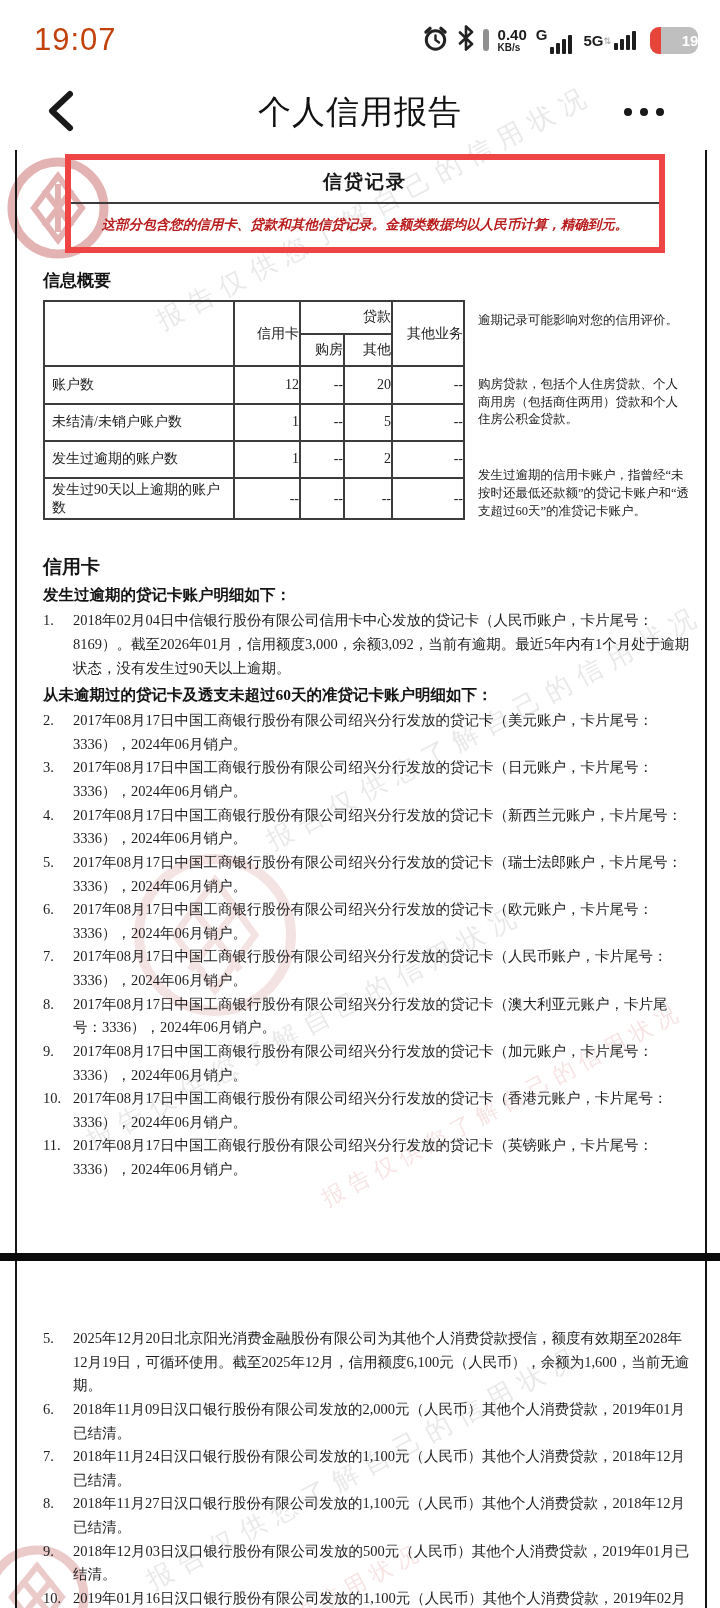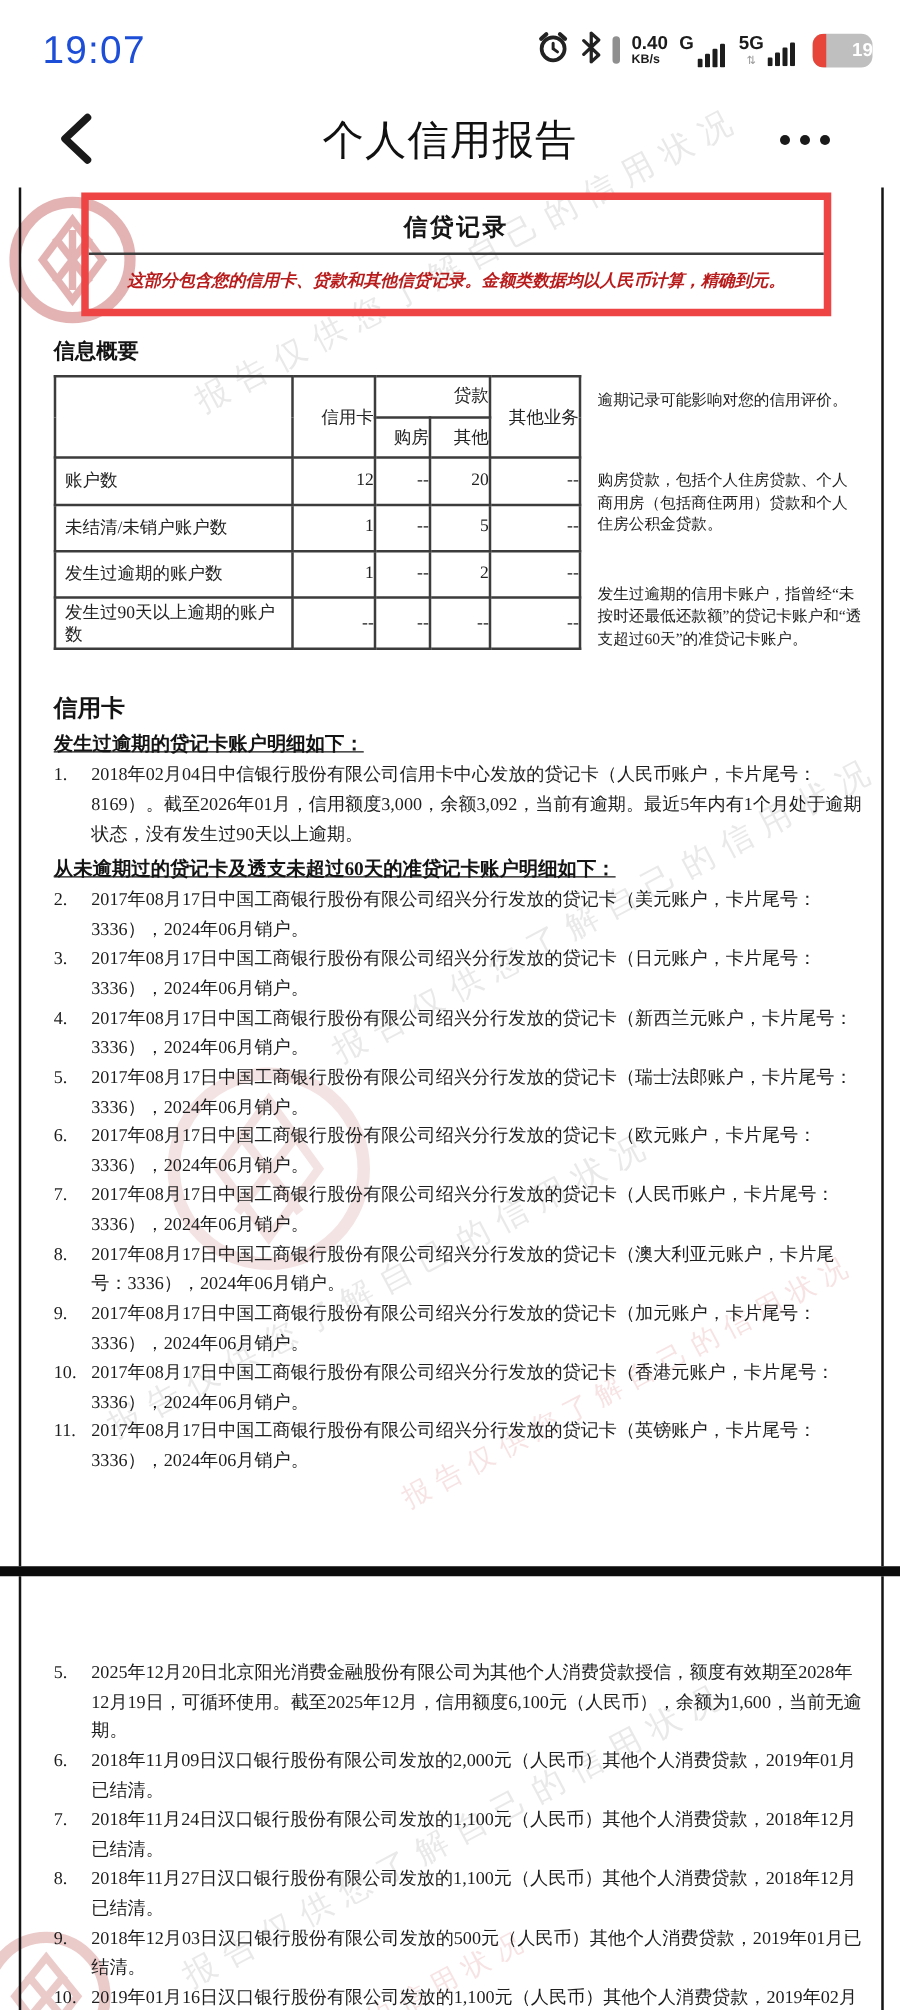--- a/index.html
+++ b/index.html
@@ -2,29 +2,29 @@
 <html><head>
 <meta charset="utf-8">
 <style>
   * { margin:0; padding:0; box-sizing:border-box; }
   html,body { width:720px; height:1608px; background:#ffffff; overflow:hidden;
               font-family:"Liberation Sans","DejaVu Sans",sans-serif; color:#1a1a1a; }
 
   
   .status-bar { height:74px; display:flex; align-items:center; justify-content:space-between;
                 padding:6px 22px 0 34px; background:#fff; }
-  .status-time { font-size:31px; color:#1d4ed8; letter-spacing:1px; }
+  .status-time { font-size:31px; color:#c2410c; letter-spacing:1px; }
   .status-right { display:flex; align-items:center; gap:9px; }
   .bt-level { width:6px; height:22px; border-radius:3px; background:#8f8f8f; }
   .net-speed { display:flex; flex-direction:column; line-height:1.02; font-weight:700; color:#1c1c1c; }
   .net-speed .spd-val { font-size:15px; }
   .net-speed .spd-unit { font-size:10px; }
   .sim { display:flex; align-items:flex-end; gap:3px; }
   .sim-label { font-size:15px; font-weight:700; color:#1c1c1c; line-height:1; margin-bottom:12px; }
-  .sim2wrap { display:flex; flex-direction:column; align-items:center; }
+  .sim2wrap { display:flex; flex-direction:row; align-items:center; }
   .updown { font-size:9px; color:#9a9a9a; line-height:1; }
   .battery { position:relative; width:48px; height:27px; border-radius:9px; background:#bfbfbf;
              overflow:hidden; margin-left:3px; }
   .battery-fill { position:absolute; left:0; top:0; bottom:0; width:22%; background:#e8453a; }
   .battery-text { position:absolute; inset:0; display:flex; align-items:center; justify-content:center;
                   color:#fff; font-size:15px; font-weight:700;padding-left:32px; }
 
   
   .nav-bar { height:76px; position:relative; display:flex; align-items:center; justify-content:center; background:#fff; }
   .back-button { position:absolute; left:44px; top:14px; width:40px; height:48px; cursor:pointer; }
@@ -68,21 +68,21 @@
   .summary-table .c-b { width:72px; }
   .summary-table .hrow th { height:30px; }
   .summary-table .drow td { height:34px; }
   .summary-notes { margin-left:13px; width:212px; font-size:12.5px; line-height:1.42; color:#222; }
   .note-1 { margin-top:12px; }
   .note-2 { margin-top:46px; }
   .note-3 { margin-top:38px; }
 
   .section-heading { font-size:19px; font-weight:700; color:#141414; }
   .mt-cc { margin-top:34px; }
-  .sub-heading { font-size:15.5px; font-weight:700; margin:5px 0 3px; color:#141414;text-decoration:underline; }
+  .sub-heading { font-size:15.5px; font-weight:700; margin:5px 0 3px; color:#141414; }
 
   .item { display:flex; font-size:14.5px; line-height:1.63; color:#1d1d1d; }
   .item-num { flex:none; width:30px; }
   .item-text { flex:1; }
 </style>
 </head>
 <body>
 
 <div class="status-bar">
   <div class="status-time">19:07</div>

